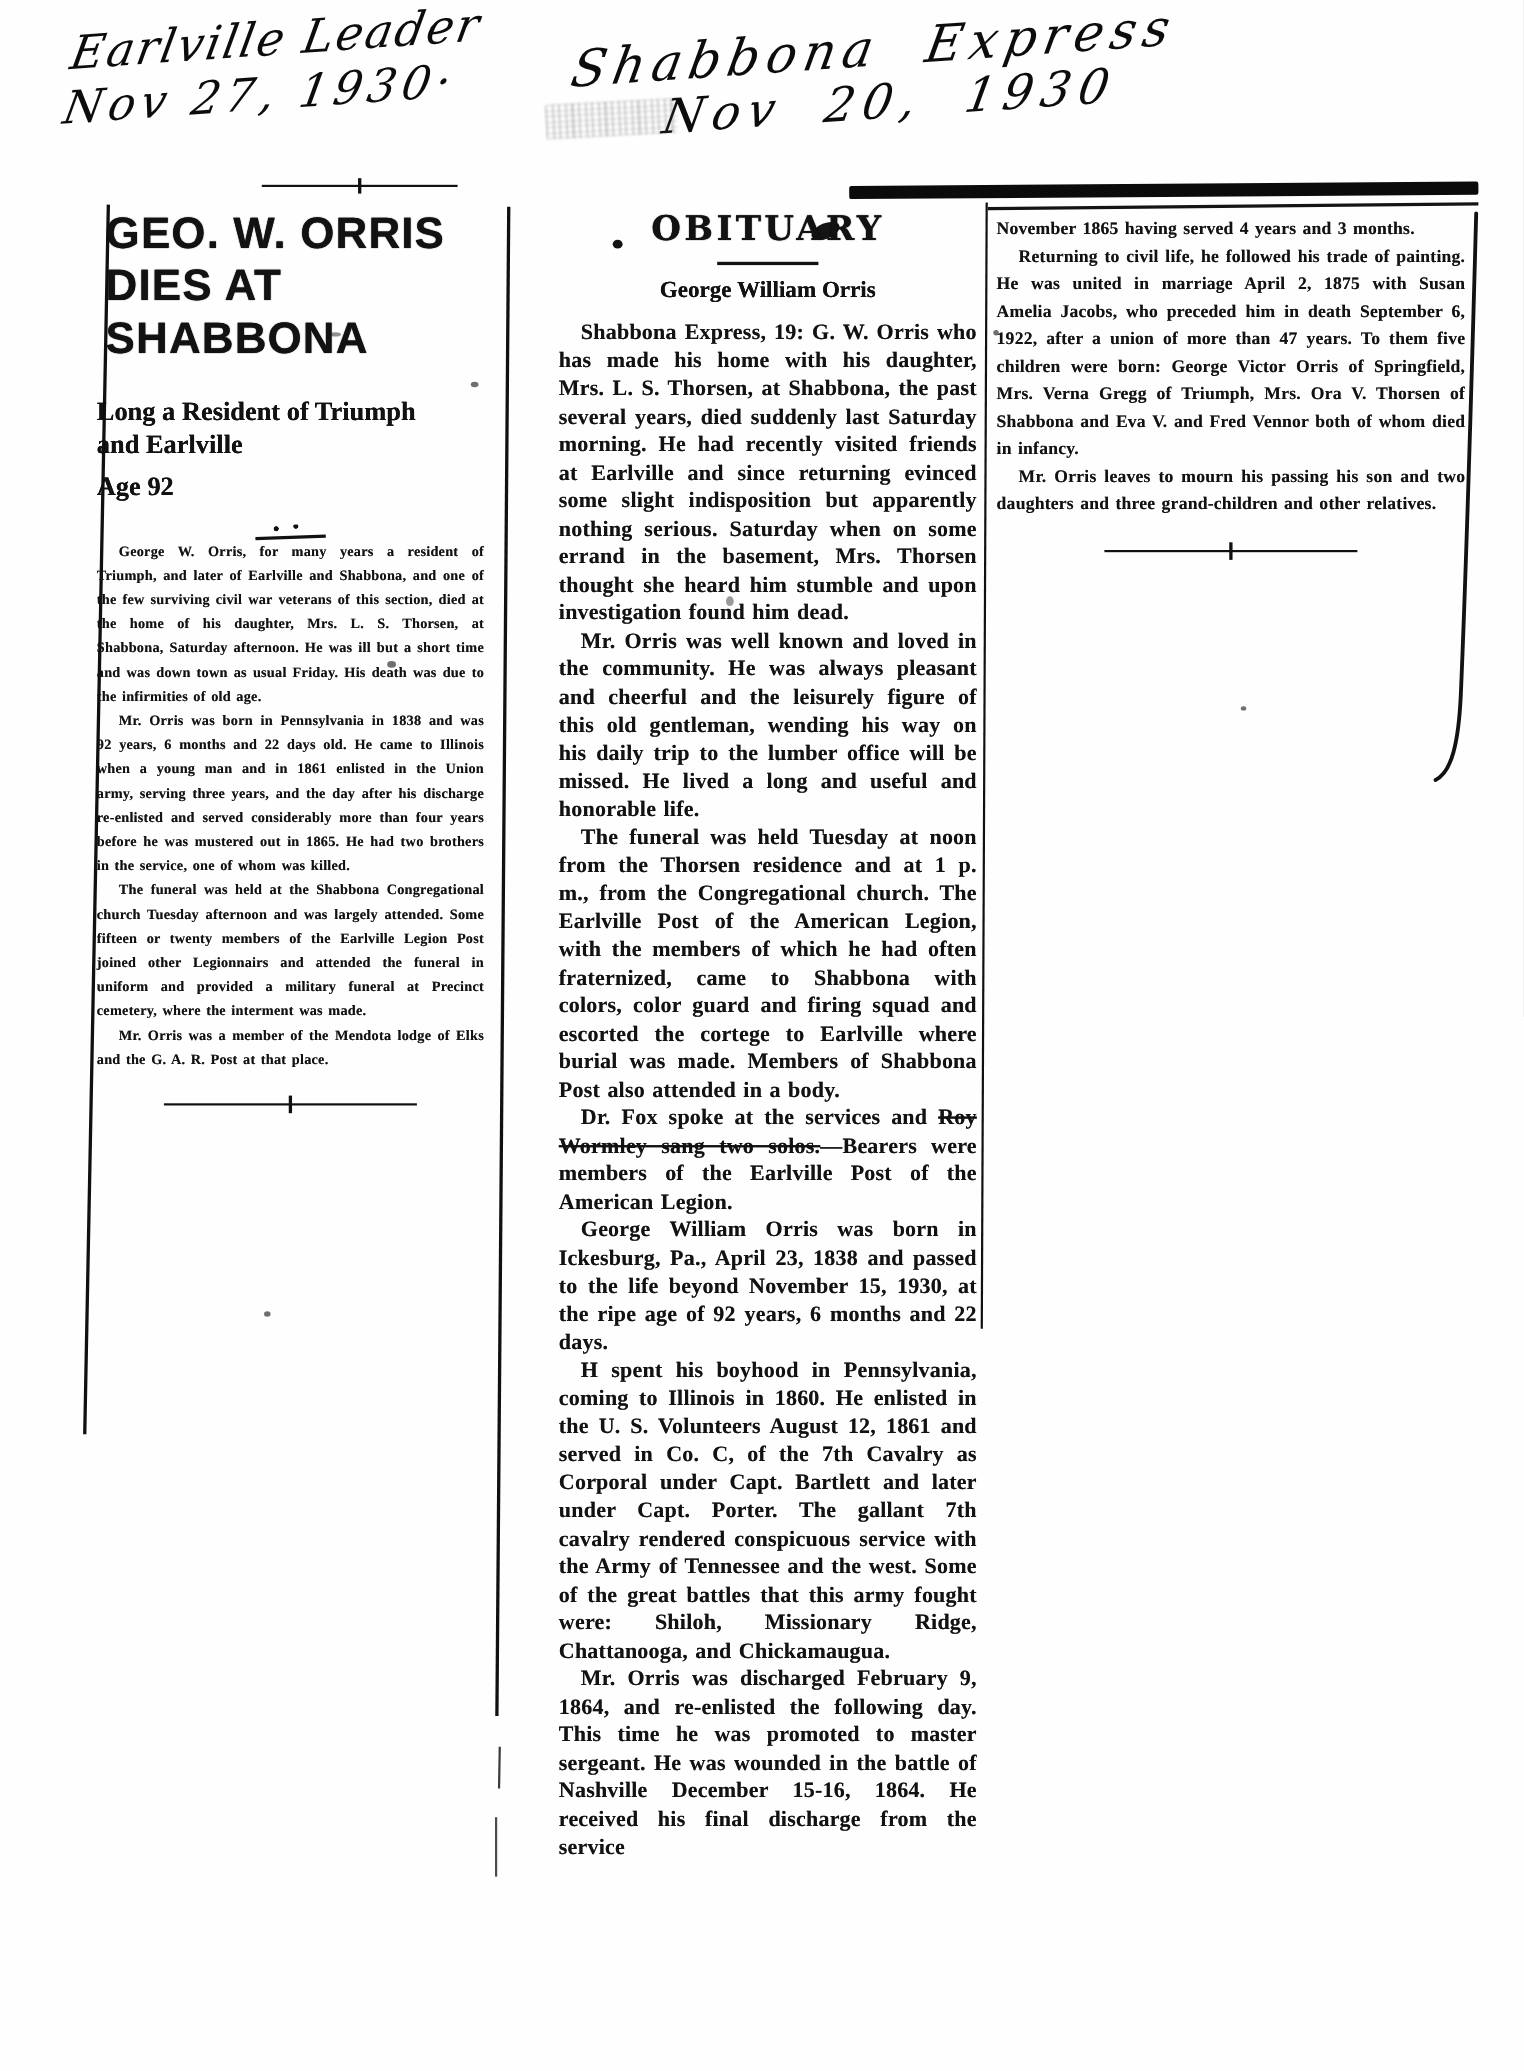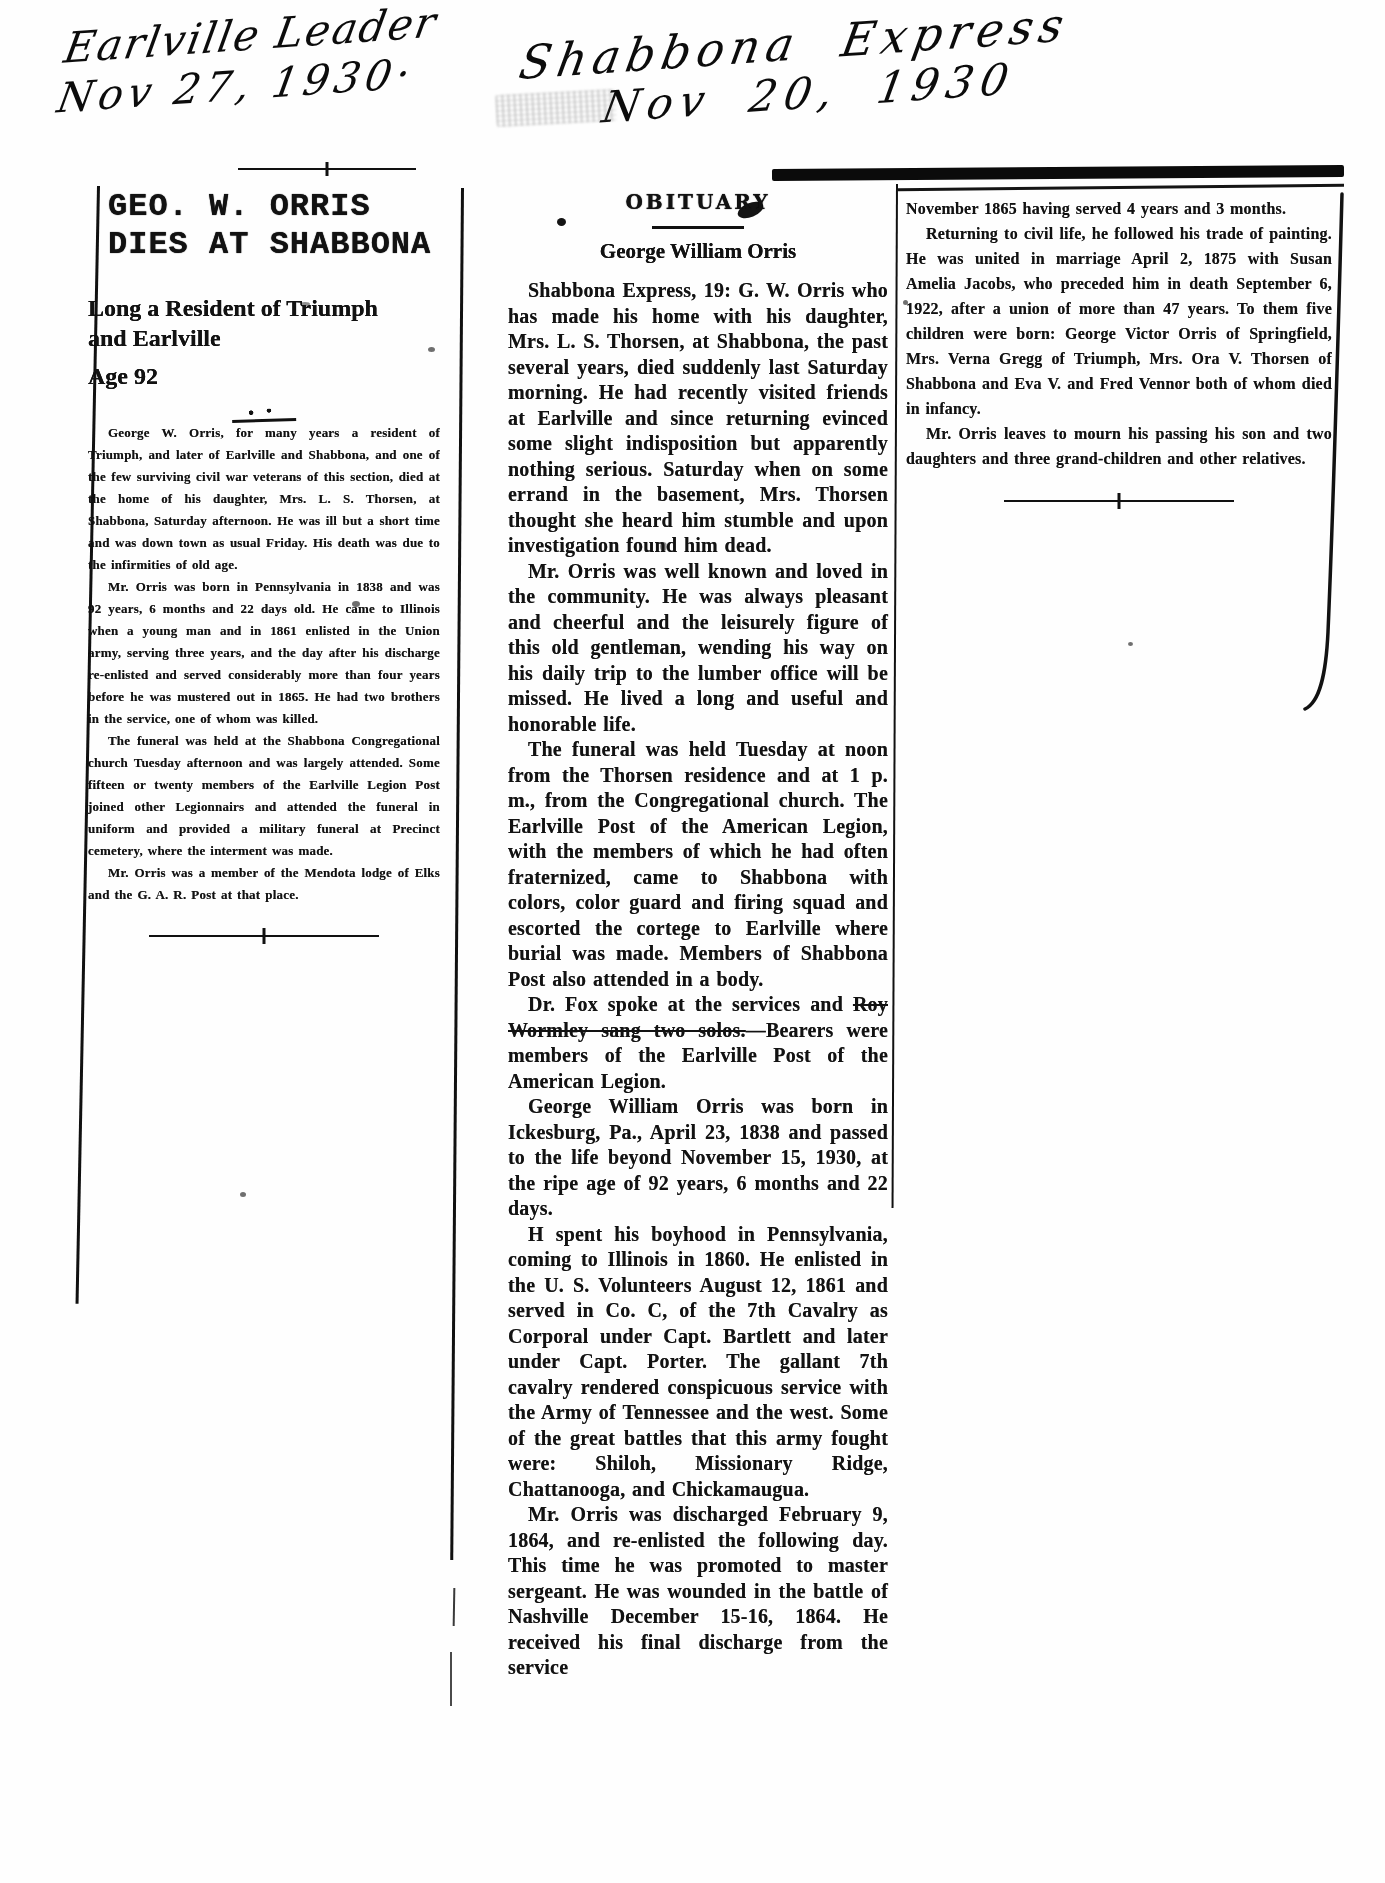--- a/index.html
+++ b/index.html
@@ -25,21 +25,21 @@
     filter:blur(1.2px);opacity:.55;transform:rotate(-3deg);border-radius:3px;
   }
 
   
   .clip{position:absolute;}
   .clip-left{left:88px;top:162px;width:352px;}
   .clip-mid{left:508px;top:176px;width:380px;}
   .clip-right{left:906px;top:196px;width:426px;}
 
   
-  .hl{font-family:Liberation Mono, monospace;font-weight:bold;font-size:32px;line-height:1.2;letter-spacing:1px;text-shadow:0 0 1px #000;margin-left:20px;}
+  .hl{font-family:Liberation Sans, sans-serif;font-weight:bold;font-size:40px;line-height:1.2;letter-spacing:1px;text-shadow:0 0 1px #000;margin-left:8px;}
   .hl-block{margin-top:12px;}
   .subhead{font-weight:bold;font-size:24px;line-height:1.26;margin-top:28px;text-shadow:0 0 .6px #000;}
   .age{margin-top:8px;}
   .squiggle{
     margin:18px auto 0;width:64px;height:13px;transform:rotate(-2deg);
     background:
       radial-gradient(circle at 30% 25%, #111 2px, transparent 2.6px),
       radial-gradient(circle at 58% 12%, #111 2px, transparent 2.6px),
       linear-gradient(#111,#111);
     background-size:100% 100%,100% 100%,100% 3px;
@@ -52,21 +52,21 @@
         text-shadow:0 0 .5px rgba(0,0,0,.55);}
   .body p{margin:0;text-indent:20px;}
   .body p.no-indent{text-indent:0;}
   .clip-left .body{font-size:13px;line-height:22px;}
   .clip-mid .body{margin-top:14px;font-size:20px;line-height:25.5px;}
   .clip-right .body{font-size:16px;line-height:25px;}
 
   .struck{text-decoration:line-through;text-decoration-thickness:2px;}
 
   
-  .mid-title{text-align:center;font-family:"DejaVu Serif",serif;font-weight:bold;font-size:20px;letter-spacing:3px;text-shadow:0 0 1px #000;margin-top:14px;}
+  .mid-title{text-align:center;font-family:"DejaVu Serif",serif;font-weight:bold;font-size:31px;letter-spacing:3px;text-shadow:0 0 1px #000;margin-top:14px;}
   .mid-title-rule{width:92px;border-top:3px solid #111;margin:12px auto 10px;}
   .mid-subtitle{text-align:center;font-weight:bold;font-size:21px;text-shadow:0 0 .5px #000;}
 
   
   .divider{position:relative;height:16px;width:230px;margin:22px auto 0;}
   .divider::before{content:"";position:absolute;left:0;right:0;top:7px;border-top:2.5px solid #111;}
   .divider::after{content:"";position:absolute;left:50%;top:0;width:3px;height:16px;background:#111;transform:translateX(-50%);}
   .orn-top{width:178px;margin:0 0 0 150px;height:14px;}
   .orn-top::before{top:6px;}
   .orn-top::after{height:14px;}

